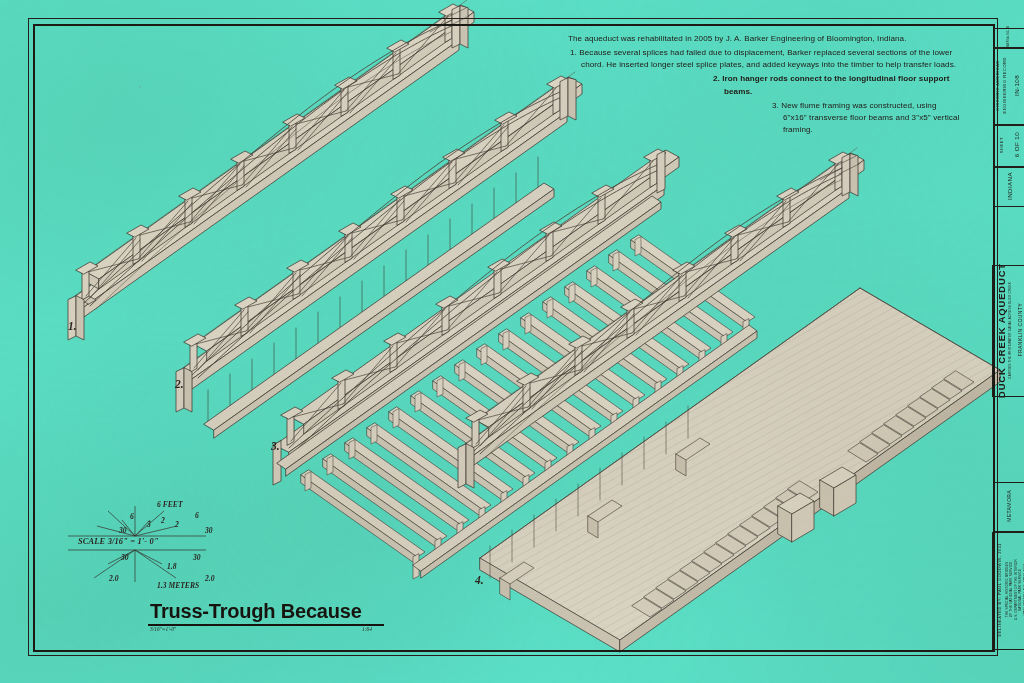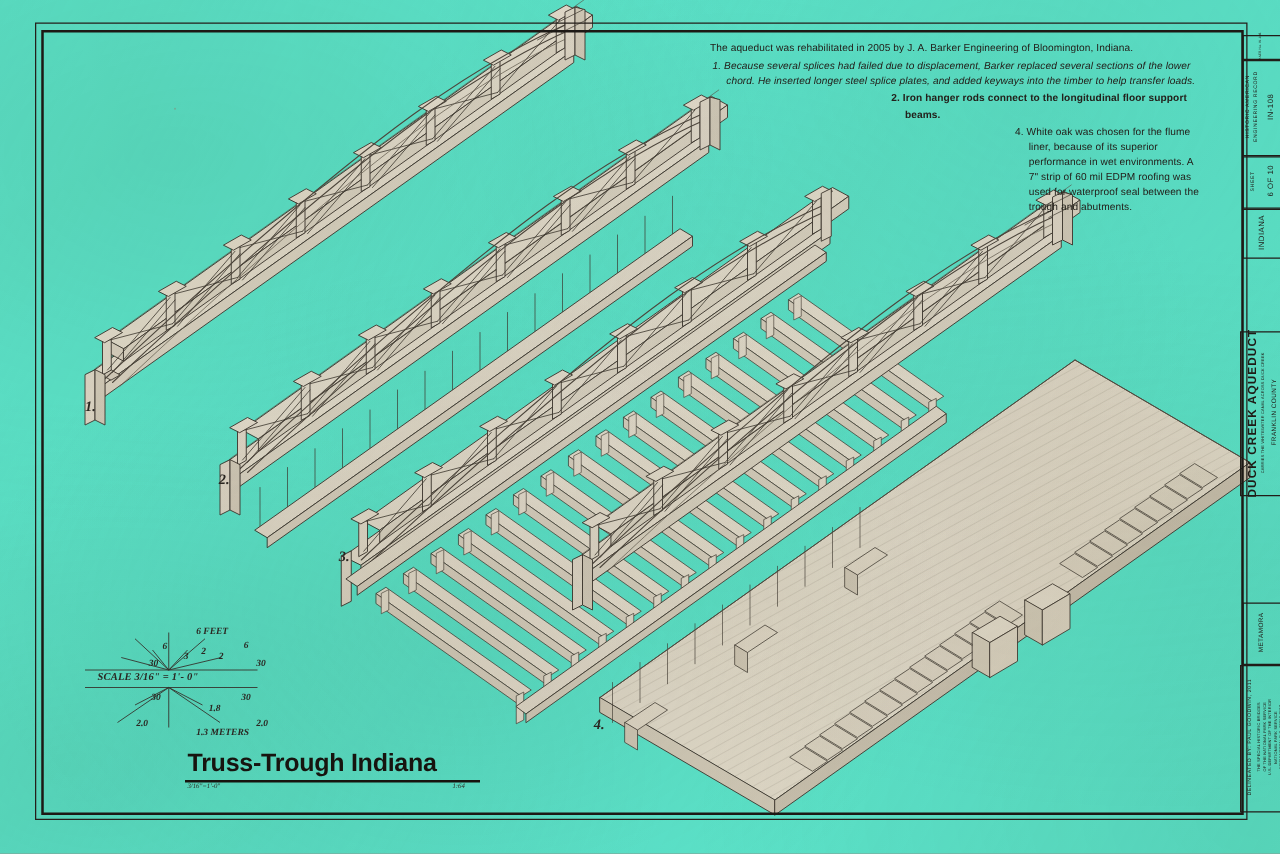--- a/index.html
+++ b/index.html
@@ -38,21 +38,21 @@
   }
   
   .notes{
     position:absolute;left:568px;top:33px;width:392px;
     font-family:"Liberation Sans",sans-serif;
     font-size:8.1px;line-height:1.5;color:#23201b;
     letter-spacing:.01em;
   }
   .notes .n-lead{margin:0 0 2px 0;}
   .notes .n-item{margin:0 0 2px 0;}
-  .n-i1{padding-left:13px;text-indent:-11px;font-style:italic;}
+  .n-i1{padding-left:13px;text-indent:-11px;}
   .n-i2{padding-left:156px;text-indent:-11px;font-weight:bold;}
   .n-i3{padding-left:215px;text-indent:-11px;}
   .n-i4{padding-left:255px;text-indent:-11px;}
   
   #draw{position:absolute;left:0;top:0;width:1024px;height:683px;}
   
   .callout{
     position:absolute;font-family:"Liberation Serif",serif;
     font-size:11.5px;color:#2a2621;font-style:italic;font-weight:700;
   }
@@ -547,21 +547,21 @@
     </g>
   </svg>
 
   <div class="frame-outer"></div>
   <div class="frame-inner"></div>
 
   <div class="notes">
     <p class="n-lead">The aqueduct was rehabilitated in 2005 by J. A. Barker Engineering of Bloomington, Indiana.</p>
     <p class="n-item n-i1">1. Because several splices had failed due to displacement, Barker replaced several sections of the lower chord. He inserted longer steel splice plates, and added keyways into the timber to help transfer loads.</p>
     <p class="n-item n-i2">2. Iron hanger rods connect to the longitudinal floor support beams.</p>
-    <p class="n-item n-i4">4. White oak was chosen for the flume liner, because of its superior performance in wet environments. A 7" strip of 60 mil EDPM roofing was used for waterproof seal between the trough and abutments.</p>
+    <p class="n-item n-i3">3. New flume framing was constructed, using 6"x16" transverse floor beams and 3"x5" vertical framing.</p>
   </div>
 
   <div class="callout" style="left:68px;top:320px;">1.</div>
   <div class="callout" style="left:175px;top:378px;">2.</div>
   <div class="callout" style="left:271px;top:440px;">3.</div>
   <div class="callout" style="left:475px;top:574px;">4.</div>
 
   <div class="scalebar">
     <svg viewBox="0 0 146 92" width="146" height="92">
       <g stroke="#35302a" stroke-width="0.7" fill="none">
@@ -594,21 +594,21 @@
     <span class="sv" style="left:110px;top:28px;">30</span>
     <span class="sc-label">SCALE  3/16" = 1'- 0"</span>
     <span class="sv" style="left:26px;top:55px;">30</span>
     <span class="sv" style="left:14px;top:76px;">2.0</span>
     <span class="sv" style="left:98px;top:55px;">30</span>
     <span class="sv" style="left:110px;top:76px;">2.0</span>
     <span class="sv" style="left:72px;top:64px;">1.8</span>
     <span class="sv" style="left:62px;top:83px;">1.3 METERS</span>
   </div>
 
-  <div class="maintitle">Truss-Trough Indiana</div>
+  <div class="maintitle">Truss-Trough Because</div>
   <div class="title-rule"></div>
   <div class="title-sub-l">3/16"=1'-0"</div>
   <div class="title-sub-r">1:64</div>
 
   <div class="tb">
 
     <div class="tb-box" style="left:962px;top:28px;width:30px;height:18px;"></div>
     <div class="tb-cell" style="left:962px;top:28px;width:30px;height:18px;">
       <span class="vt micro2">HAER No. IN-108</span>
     </div>

